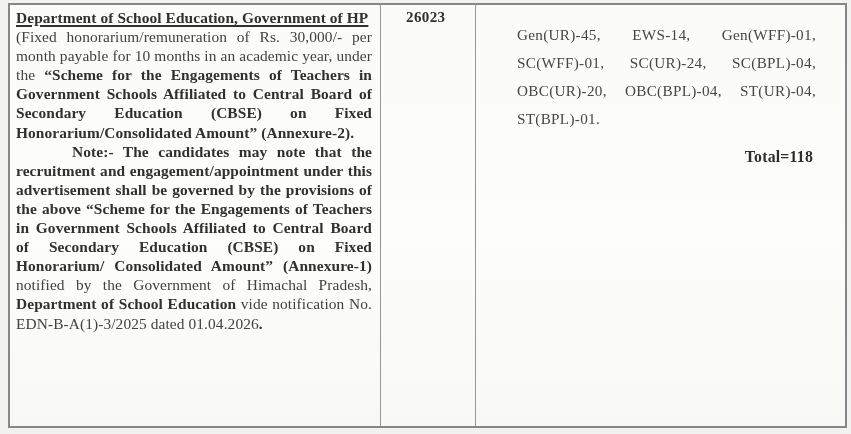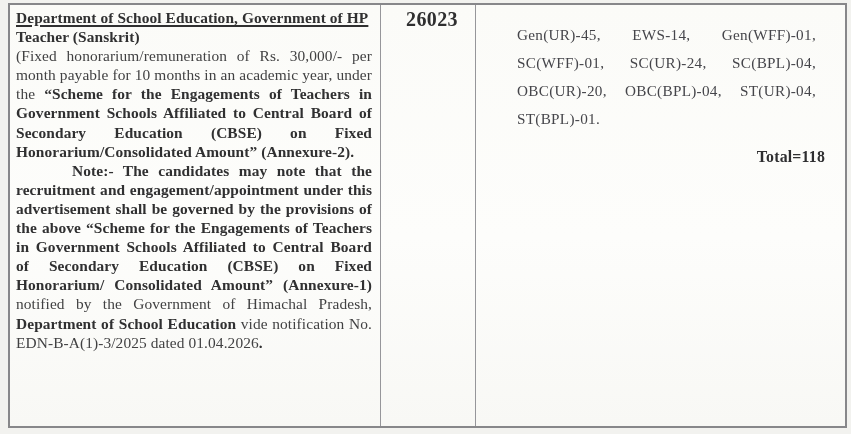--- a/index.html
+++ b/index.html
@@ -53,51 +53,50 @@
     line-height: 19.1px;
     text-align: justify;
     letter-spacing: 0.1px;
   }
   .b { font-weight: bold; color: #303031; }
   .n { font-weight: normal; color: #414142; }
   .u { text-decoration: underline; text-decoration-thickness: 1.5px; text-underline-offset: 2px; }
   .note { text-indent: 56px; }
   .code-text {
     font-weight: bold;
-    font-size: 20px;
+    font-size: 15px;
     color: #2f2f30;
     letter-spacing: 0.4px;
   }
   .cats {
     margin: 13px;
     font-size: 15.2px;
     line-height: 28px;
     text-align: justify;
     color: #45454a;
     letter-spacing: 0.3px;
     word-spacing: 1px;
   }
   .total-line {
-    margin: 15px 4px 0 0;
+    margin: 15px 16px 0 0;
     font-weight: bold;
     font-size: 15.8px;
     color: #2e2e30;
     text-align: right;
     letter-spacing: 0.2px;
   }
 </style>
 </head>
 <body>
 
 <div class="scan-page">
   <div class="doc-table">
 
     <div class="cell cell-left">
       <p class="para"><span class="b u">Department of School Education, Government of HP</span></p>
-      <p class="para"><span class="b">Teacher (Sanskrit)</span></p>
       <p class="para"><span class="n">(Fixed honorarium/remuneration of Rs. 30,000/- per month payable for 10 months in an academic year, under the </span><span class="b">“Scheme for the Engagements of Teachers in Government Schools Affiliated to Central Board of Secondary Education (CBSE) on Fixed Honorarium/Consolidated Amount” (Annexure-2).</span></p>
       <p class="para note"><span class="b">Note:- The candidates may note that the recruitment and engagement/appointment under this advertisement shall be governed by the provisions of the above “Scheme for the Engagements of Teachers in Government Schools Affiliated to Central Board of Secondary Education (CBSE) on Fixed Honorarium/ Consolidated Amount” (Annexure-1)</span><span class="n"> notified by the Government of Himachal Pradesh, </span><span class="b">Department of School Education</span><span class="n"> vide notification No. EDN-B-A(1)-3/2025 dated 01.04.2026</span><span class="b">.</span></p>
     </div>
 
     <div class="cell cell-code">
       <span class="code-text">26023</span>
     </div>
 
     <div class="cell cell-right">
       <p class="cats">Gen(UR)-45,  EWS-14,  Gen(WFF)-01,  SC(WFF)-01, SC(UR)-24, SC(BPL)-04,  OBC(UR)-20, OBC(BPL)-04, ST(UR)-04, ST(BPL)-01.</p>

